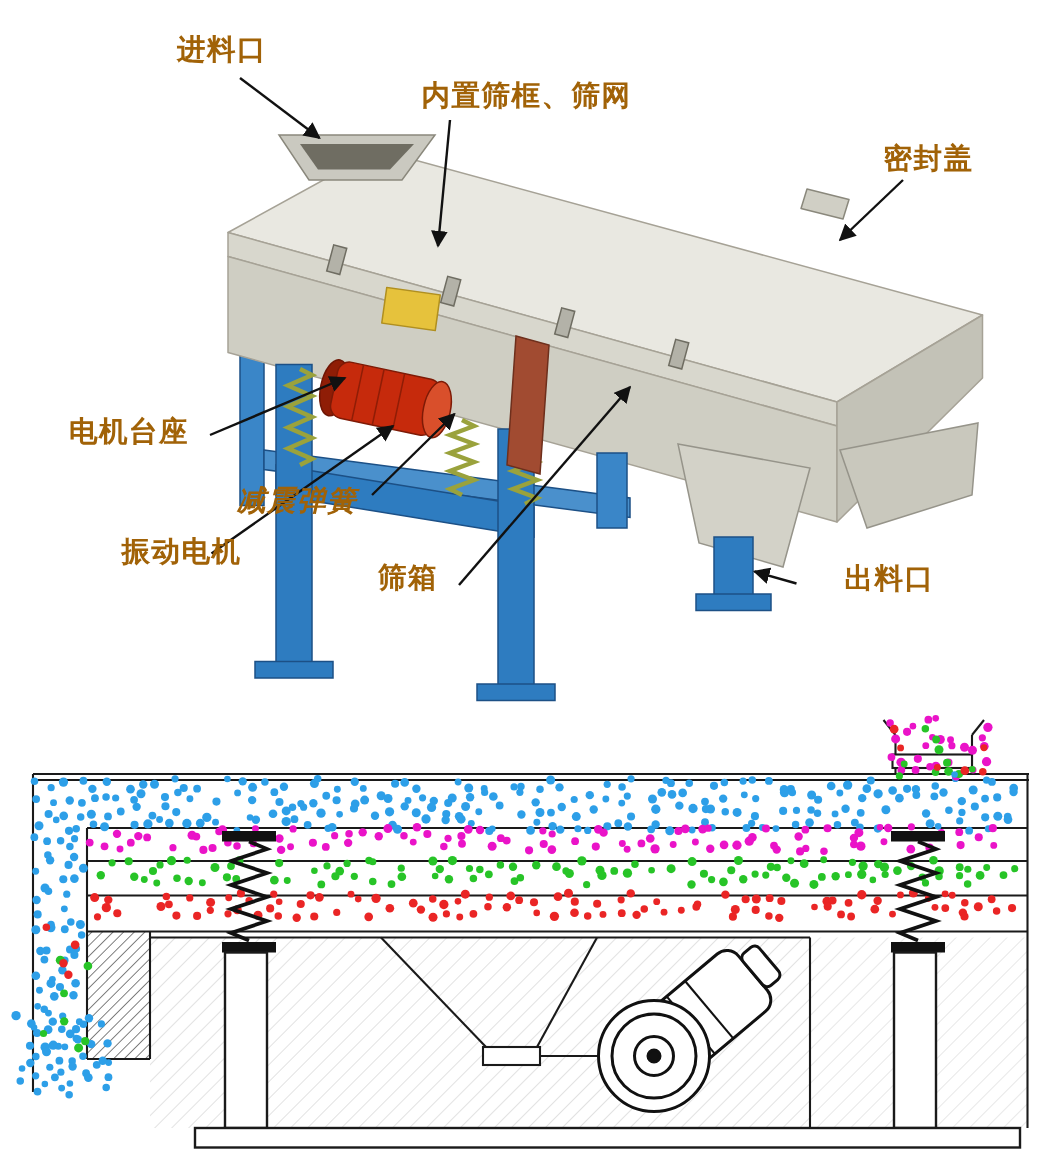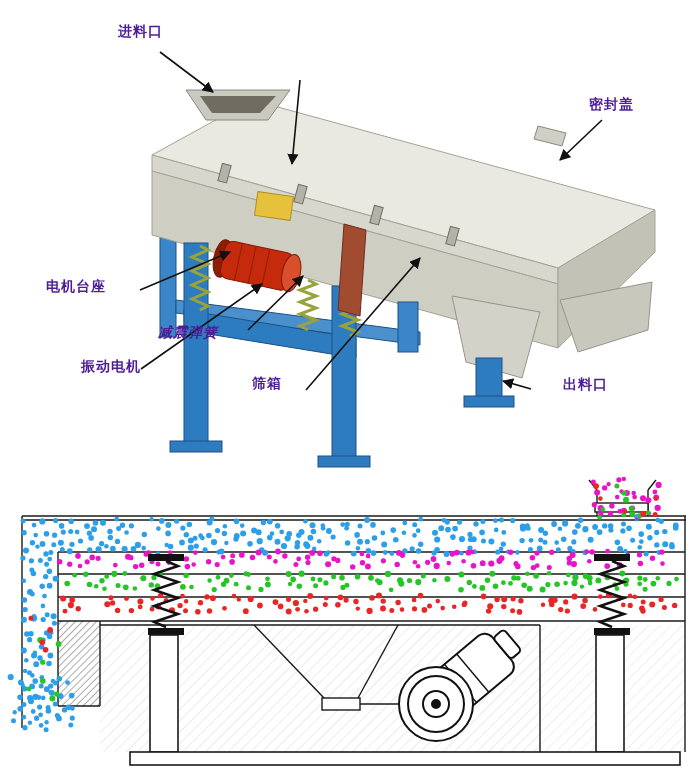--- a/index.html
+++ b/index.html
@@ -1,20 +1,20 @@
 <!DOCTYPE html>
 <html><head>
 <meta charset="utf-8">
 <style>
   html,body{margin:0;padding:0;background:#ffffff;}
   .page{position:relative;width:700px;height:779px;background:#fff;overflow:hidden;
         font-family:"Liberation Sans","DejaVu Sans",sans-serif;}
   .photo-section{position:absolute;left:0;top:0;width:700px;height:470px;}
   .schematic-section{position:absolute;left:0;top:470px;width:700px;height:309px;}
-  .callout-label{position:absolute;font-size:14px;font-weight:700;color:#4c1d95;
+  .callout-label{position:absolute;font-size:19px;font-weight:700;color:#a16207;
                  letter-spacing:1px;white-space:nowrap;line-height:1.1;}
   svg{display:block;}
 </style>
 </head>
 <body>
 
 <div class="page">
 
   <div class="photo-section">
 
@@ -92,20 +92,21 @@
         <line x1="602" y1="120" x2="560" y2="160" marker-end="url(#arrowhead)"></line>
         <line x1="140" y1="290" x2="230" y2="252" marker-end="url(#arrowhead)"></line>
         <line x1="248" y1="330" x2="303" y2="276" marker-end="url(#arrowhead)"></line>
         <line x1="141" y1="369" x2="262" y2="284" marker-end="url(#arrowhead)"></line>
         <line x1="306" y1="390" x2="420" y2="258" marker-end="url(#arrowhead)"></line>
         <line x1="531" y1="389" x2="503" y2="381" marker-end="url(#arrowhead)"></line>
       </g>
     </svg>
 
     <div class="callout-label" style="left:118px;top:24px;">进料口</div>
+    <div class="callout-label" style="left:281px;top:55px;">内置筛框、筛网</div>
     <div class="callout-label" style="left:589px;top:97px;text-align:right;">密封盖</div>
     <div class="callout-label" style="left:46px;top:279px;">电机台座</div>
     <div class="callout-label" style="left:158px;top:325px;font-style:italic;">减震弹簧</div>
     <div class="callout-label" style="left:44px;top:359px;margin-left:37px;">振动电机</div>
     <div class="callout-label" style="left:252px;top:376px;">筛箱</div>
     <div class="callout-label" style="left:563px;top:377px;">出料口</div>
   </div>
 
   <div class="schematic-section">
     <svg id="schematic-svg" viewBox="0 0 700 309" width="700" height="309">

